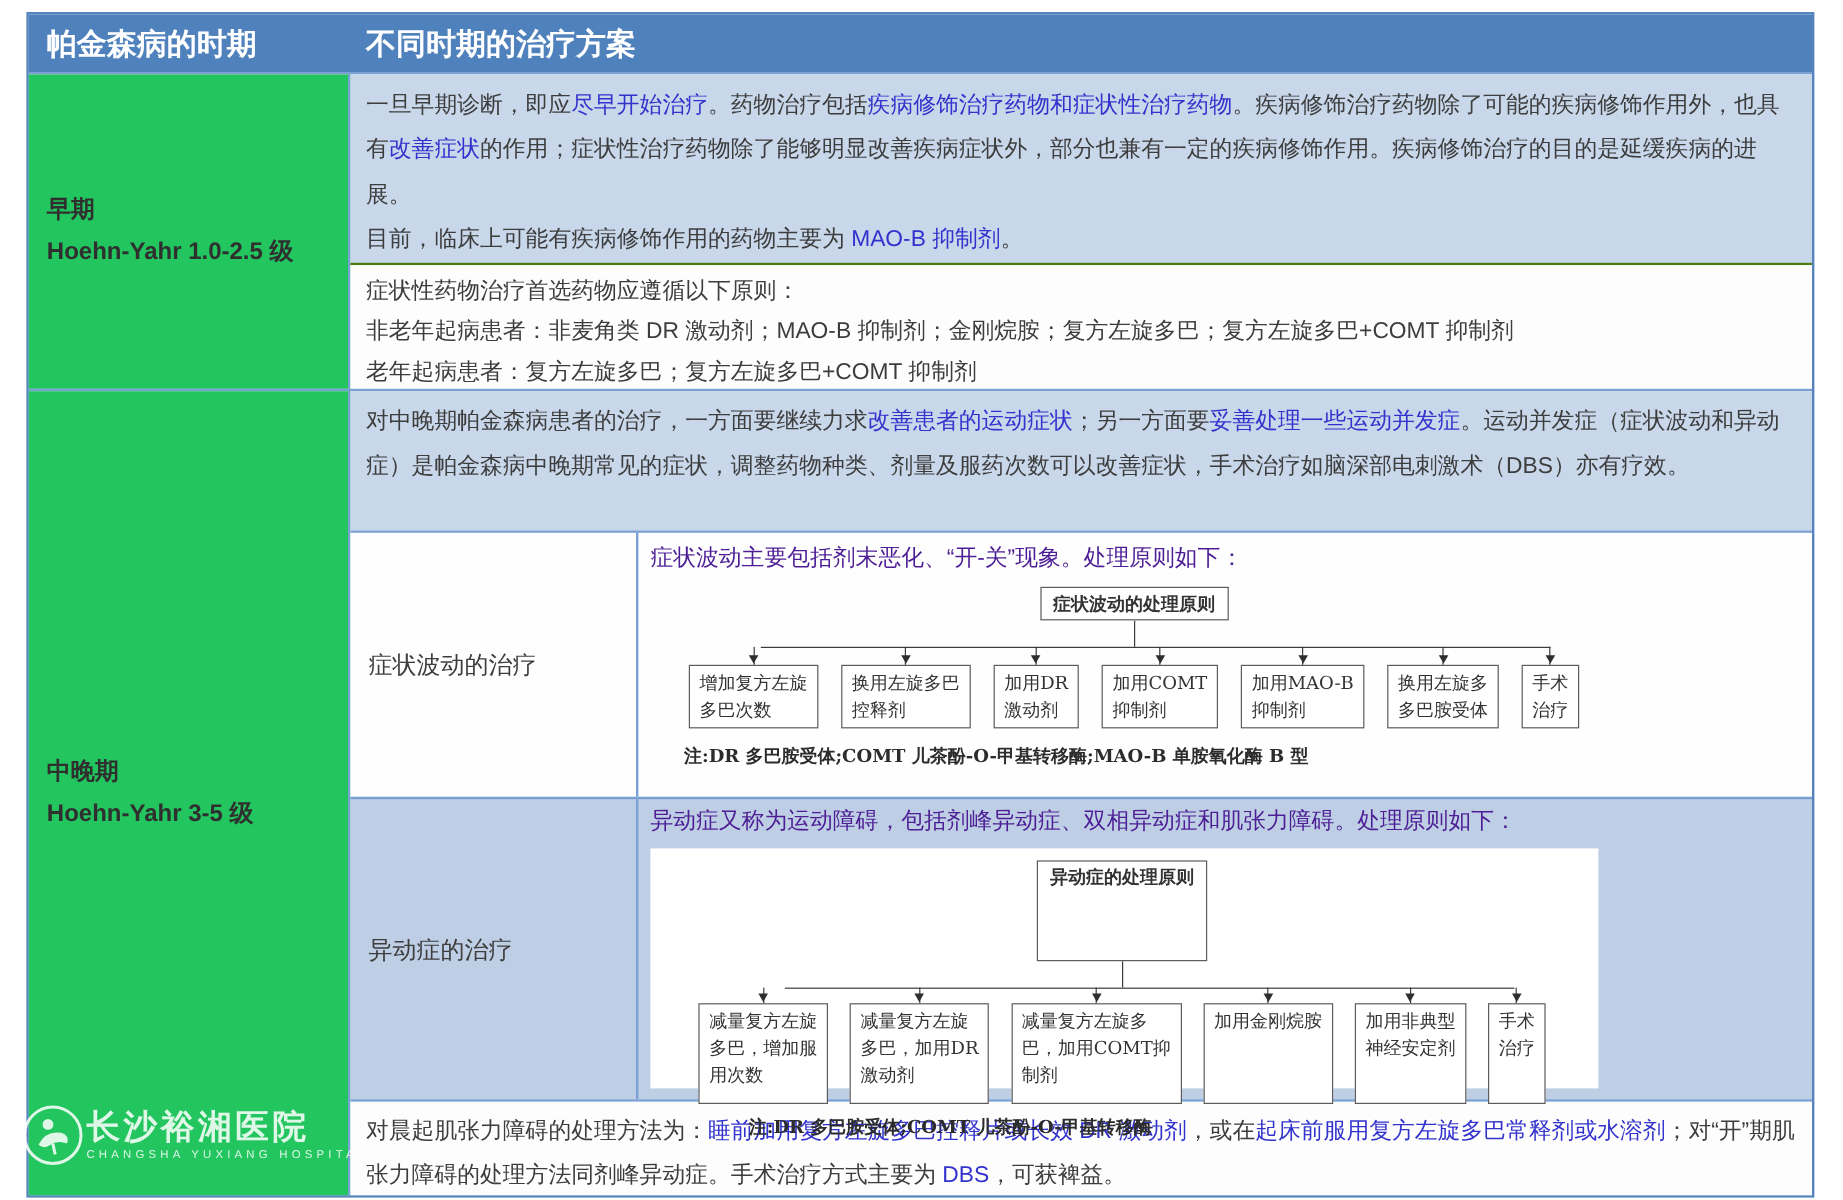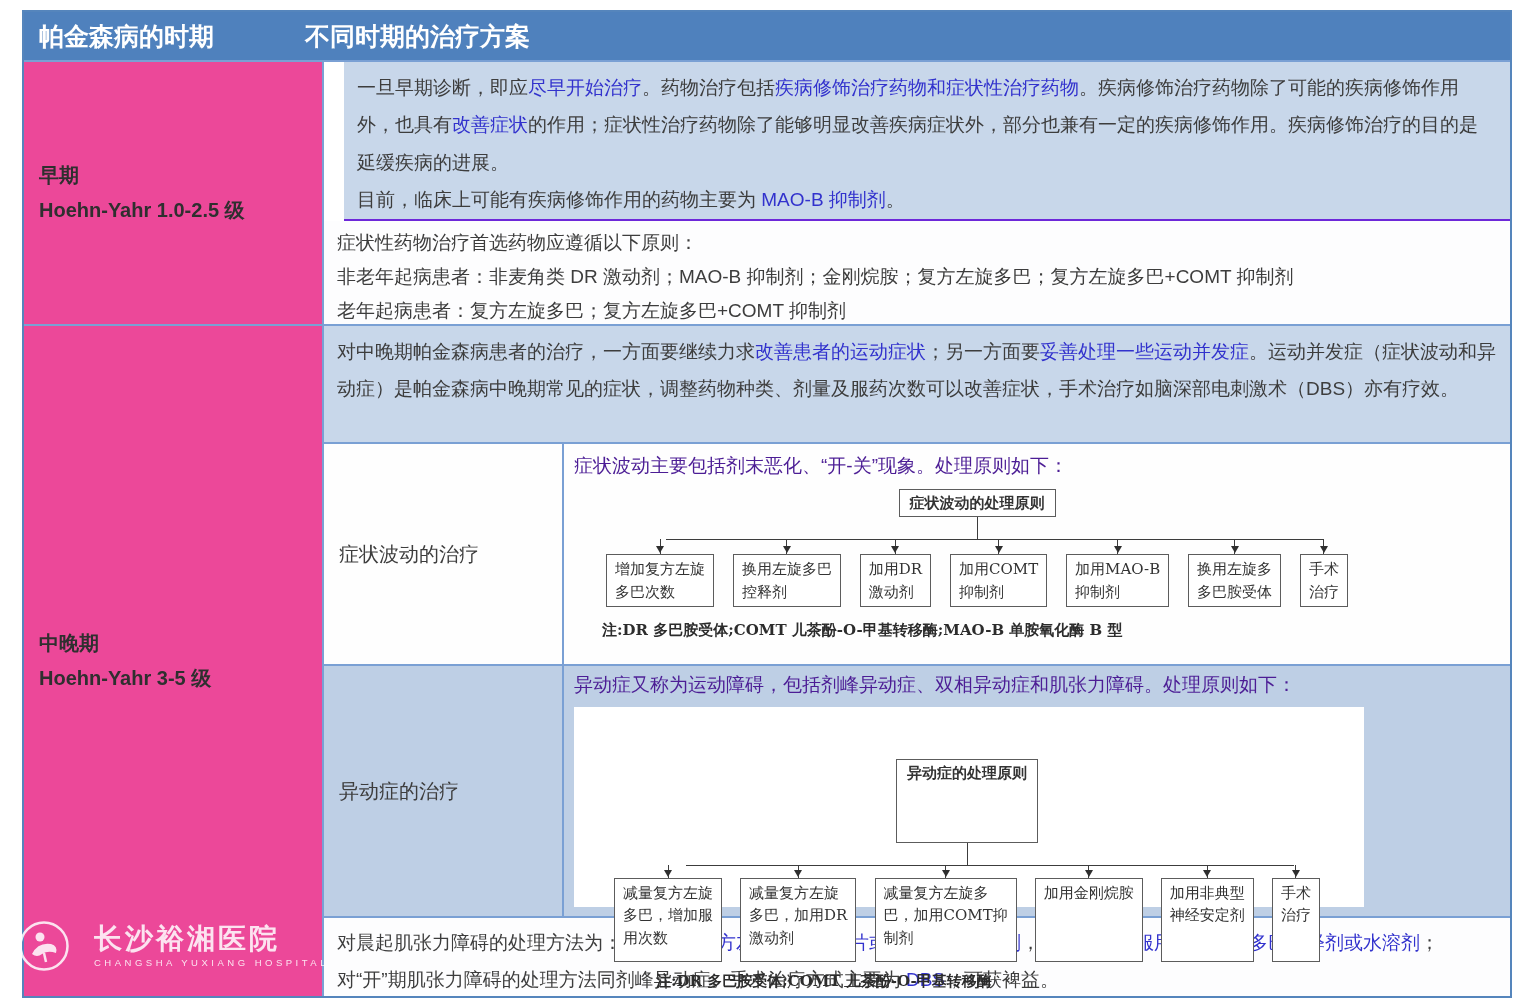--- a/index.html
+++ b/index.html
@@ -9,27 +9,27 @@
   .table { position:absolute; left:22px; top:10px; width:1490px; height:988px;
            display:flex; flex-direction:column; border:2px solid #5585bc; background:#fff; }
 
   
   .header-row { height:48px; display:flex; background:#4f81bd; color:#fff; font-weight:bold; font-size:25px; align-items:center; flex:none; }
   .hcol1 { width:268px; padding-left:15px; }
   .hcol2 { flex:1; padding-left:13px; }
 
   
   .body-row { display:flex; border-top:2px solid #7aa0d4; }
-  .col-stage { width:300px; background:#ec4899; border-right:2px solid #7aa0d4;
+  .col-stage { width:268px; background:#22c55e; border-right:2px solid #7aa0d4;
                display:flex; flex-direction:column; justify-content:center; padding-left:15px; flex:none; }
   .stage-name, .stage-grade { font-weight:bold; color:#2f2f2f; font-size:20px; line-height:1.75; }
   .col-content { flex:1; display:flex; flex-direction:column; min-width:0; }
 
   .row-early { height:264px; flex:none; }
-  .cell-overview { height:160px; background:#c8d7ea; padding:7px 14px 0 13px; border-bottom:2px solid #6d28d9;margin-left:20px; }
+  .cell-overview { height:160px; background:#c8d7ea; padding:7px 14px 0 13px; border-bottom:2px solid #4d7c0f; }
   .cell-principles { flex:1; background:#fdfdfe; padding:5px 14px 0 13px; }
 
   .row-mid { flex:1; }
   .cell-mid-intro { height:116px; background:#c8d7ea; padding:7px 14px 0 13px; }
 
   .sub-row { display:flex; border-top:2px solid #7aa0d4; }
   .sub-label { width:240px; border-right:2px solid #7aa0d4; display:flex; align-items:center;
                padding-left:15px; font-size:20px; color:#3d3d3d; flex:none; }
   .sub-content { flex:1; min-width:0; }
 
@@ -58,27 +58,27 @@
   .fc2 .fc-hline { left:72px; right:26px; }
   .fc-col { display:flex; flex-direction:column; align-items:center; }
   .fc-arrow { width:0; height:15px; border-left:1px solid #3c3c3c; position:relative; }
   .fc-arrow::after { content:''; position:absolute; bottom:-3px; left:-4.5px;
                      border:4px solid transparent; border-top:7px solid #2e2e2e; }
   .fc-note { font-family:"DejaVu Serif","Liberation Serif",serif; font-weight:600;
              font-size:15px; color:#2c2c2c; margin:14px 0 0 28px; white-space:nowrap; }
   .fc1-wrap { padding:8px 10px 0 10px; }
   .fc2-wrap { padding:5px 10px 0 10px; }
   .dysk-panel { width:790px; height:200px; background:#fff; margin:7px 0 0 0; padding:10px 18px 0 18px; }
-  .fc2 { width:706px; margin-left:22px;margin-top:42px; }
+  .fc2 { width:706px; margin-left:22px; }
   .fc2 .fc-box { min-height:84px; }
   .fc2 .fc-arrow { height:13px; }
   .fc2 .fc-note { margin:10px 0 0 42px; }
 
   
-  .watermark { position:absolute; left:18px; top:920px; display:flex; align-items:center; gap:24px;
+  .watermark { position:absolute; left:18px; top:920px; display:flex; align-items:center; gap:2px;
                color:rgba(255,255,255,0.85); z-index:5; }
   .wm-circle { width:52px; height:52px; flex:none; }
   .wm-text .wm-name { font-size:28px; font-weight:bold; letter-spacing:3px; line-height:1.1; }
   .wm-text .wm-sub { font-size:9.5px; letter-spacing:3.5px; margin-top:3px; }
 </style>
 </head>
 <body>
 
 <div class="page">
   <div class="table">

